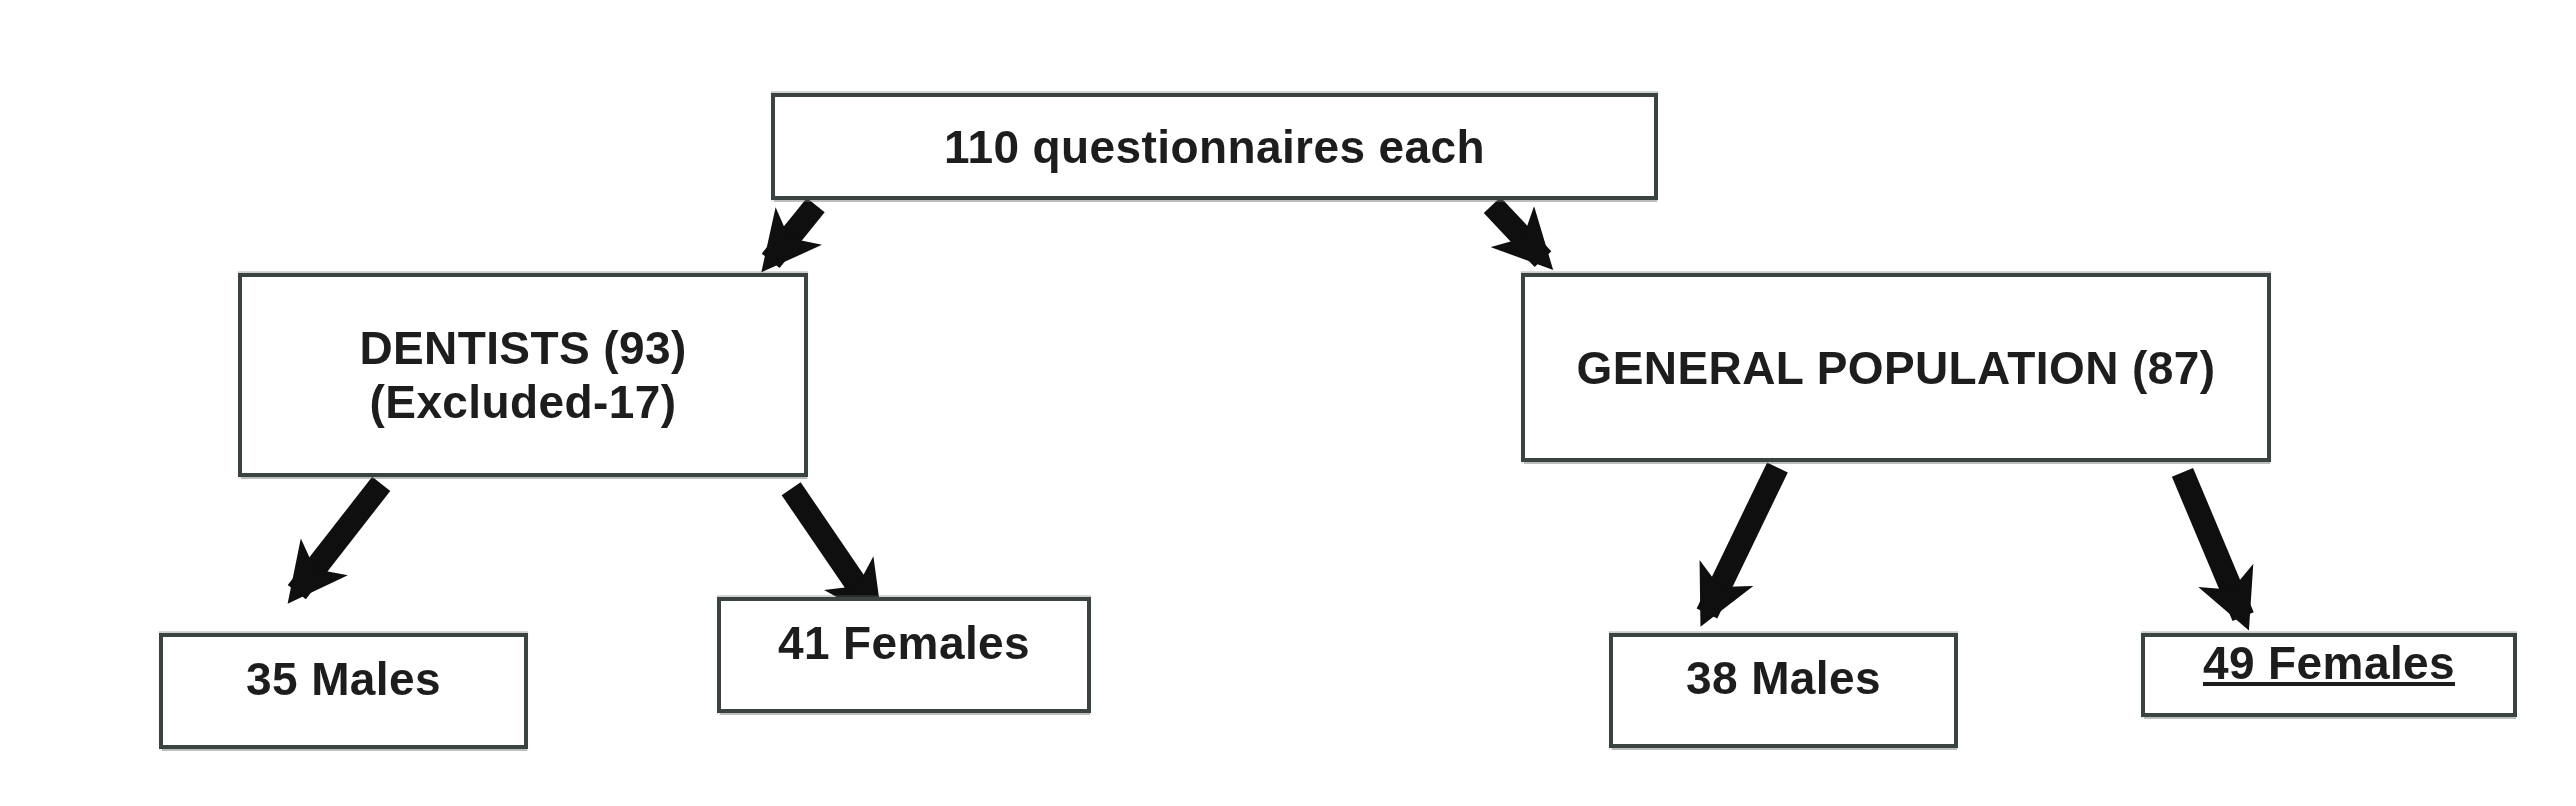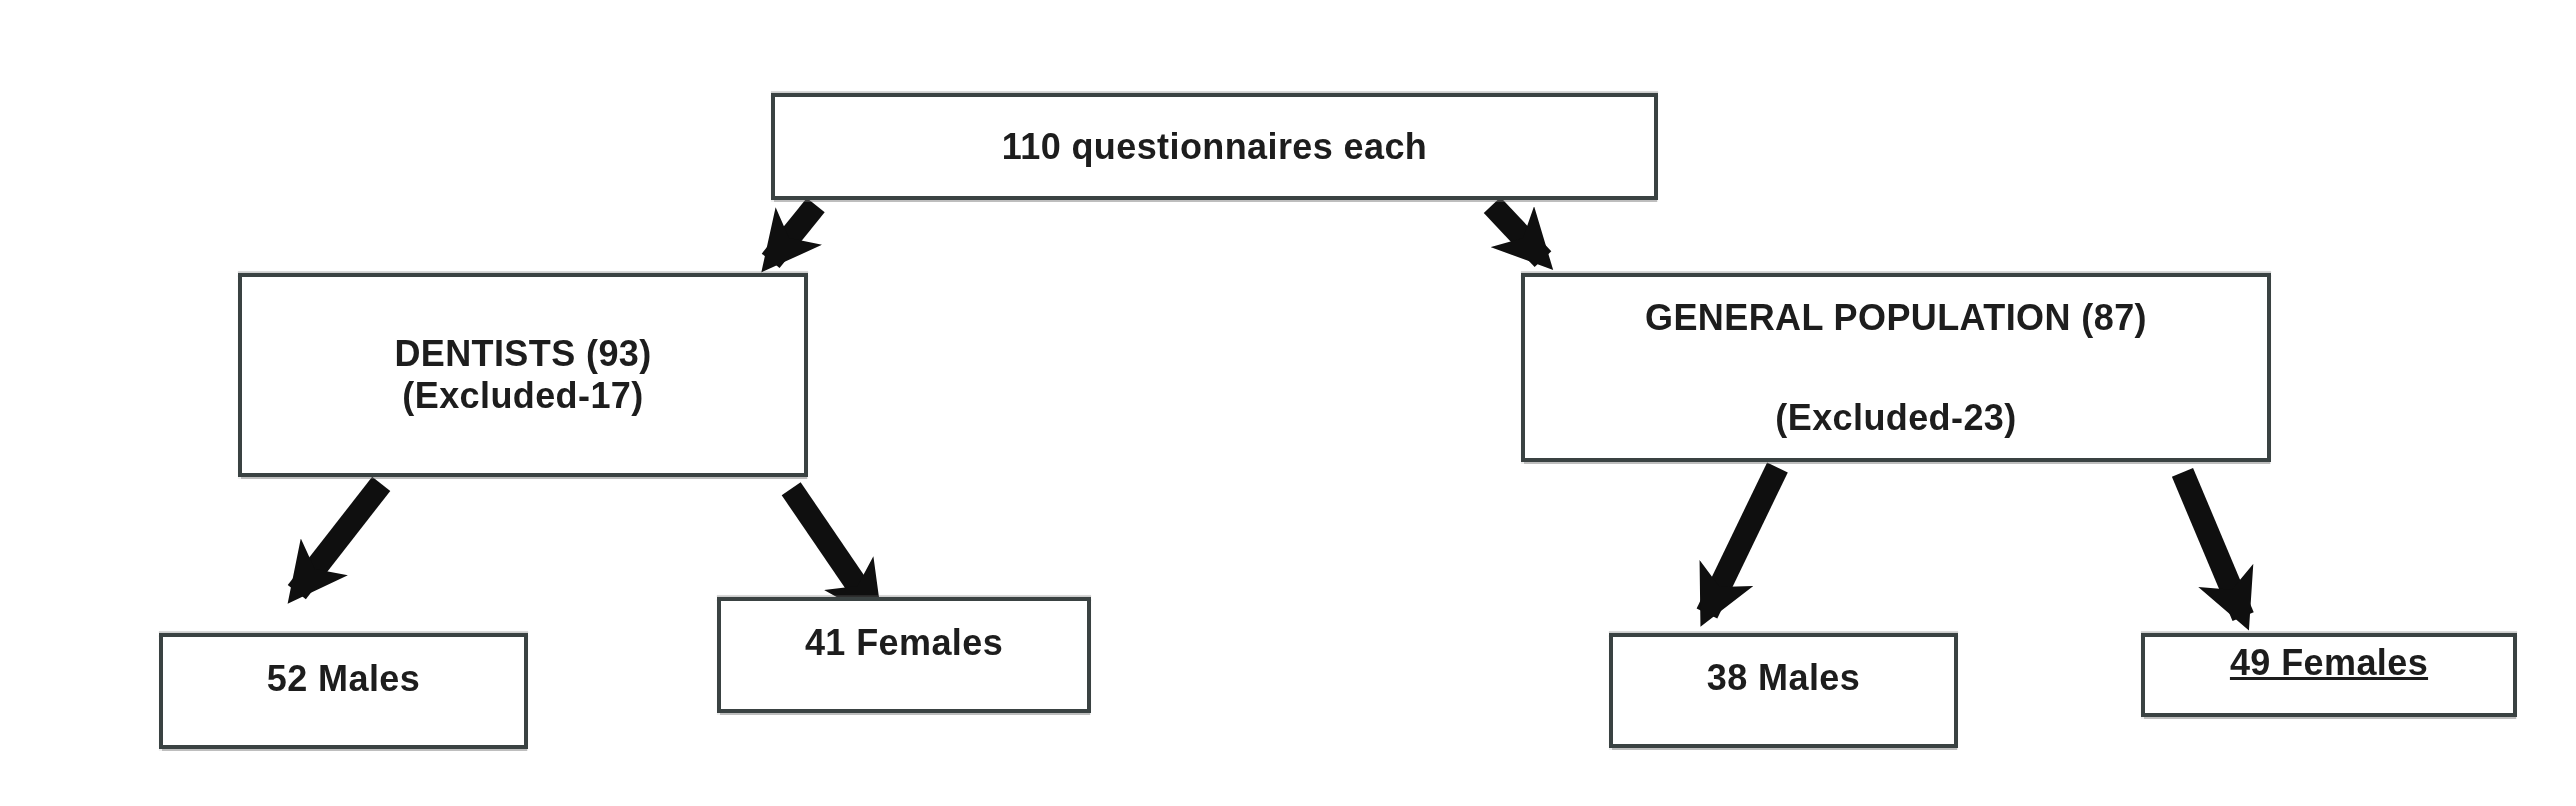--- a/index.html
+++ b/index.html
@@ -35,21 +35,21 @@
     position: absolute;
     box-sizing: border-box;
     border: 4.1px solid var(--box-border, #3a4242);
     background: #ffffff;
     display: flex;
     flex-direction: column;
     align-items: center;
     justify-content: center;
     text-align: left;
     color: var(--text, #1d1d1d);
-    font-size: 36px;
+    font-size: 46px;
     font-weight: 700;
     letter-spacing: 0.4px;
     box-shadow: 0 1.6px 0.8px rgba(110,110,110,0.45), 0 -1.6px 0.8px rgba(110,110,110,0.35);
   }
   .node .line {
     white-space: nowrap;
   }
   #node-root      { left: 771px;  top: 93px; width: 887px; height: 107px; }
   #node-dentists  { left: 238px;  top: 273px; width: 570px;  height: 204px; }
   #node-genpop    { left: 1521px; top: 273px; width: 750px;  height: 189px; row-gap: 58px; }
@@ -82,25 +82,24 @@
     <span class="line">110 questionnaires each</span>
   </div>
 
   <div class="node" id="node-dentists">
     <span class="line">DENTISTS (93)</span>
     <span class="line">(Excluded-17)</span>
   </div>
 
   <div class="node" id="node-genpop">
     <span class="line">GENERAL POPULATION (87)</span>
-    <span class="line">(Excluded-23)</span>
   </div>
 
   <div class="node leaf" id="node-dentists-males">
-    <span class="line">52 Males</span>
+    <span class="line">35 Males</span>
   </div>
 
   <div class="node leaf" id="node-dentists-females">
     <span class="line">41 Females</span>
   </div>
 
   <div class="node leaf" id="node-genpop-males">
     <span class="line">38 Males</span>
   </div>
 

